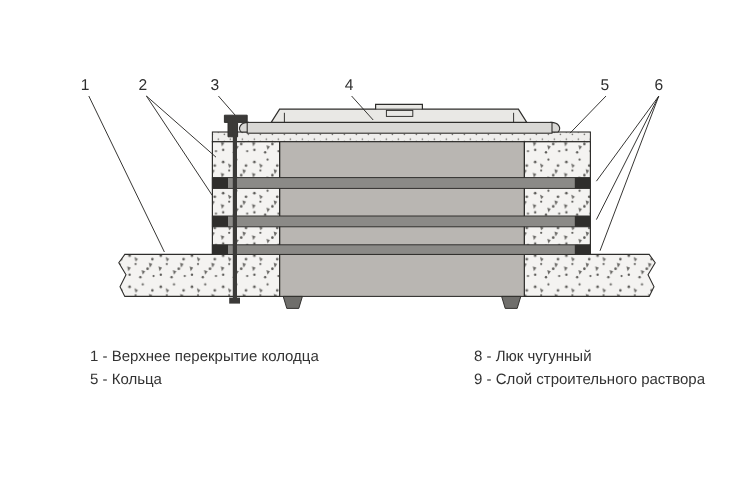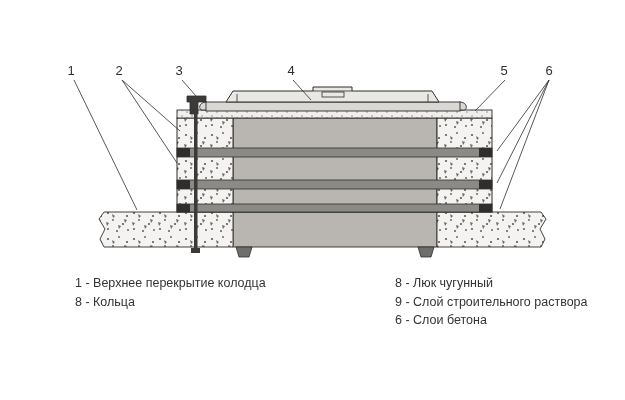--- a/index.html
+++ b/index.html
@@ -1,20 +1,20 @@
 <!DOCTYPE html>
 <html><head>
 <meta charset="utf-8">
 <style>
   html,body{margin:0;padding:0;background:#fff;}
   .page{position:relative;width:625px;height:400px;background:#ffffff;overflow:hidden;
         font-family:"Liberation Sans", sans-serif;}
   .drawing{position:absolute;left:0;top:0;}
   svg text{font-family:"Liberation Sans", sans-serif;font-size:13px;fill:#2f2f2f;}
-  .legend{position:absolute;top:274px;left:0;width:532px;height:70px;}
+  .legend{position:absolute;top:288px;left:0;width:532px;height:70px;}
   .legend-col{position:absolute;top:0;}
   .legend-col.left{left:75px;}
   .legend-col.right{left:395px;}
   .legend-item{font-size:12.5px;color:#333;line-height:18.5px;white-space:nowrap;}
 </style>
 </head>
 <body>
 
 <div class="page">
 
@@ -111,22 +111,21 @@
       <text x="179" y="75" text-anchor="middle">3</text>
       <text x="291" y="75" text-anchor="middle">4</text>
       <text x="504" y="75" text-anchor="middle">5</text>
       <text x="549" y="75" text-anchor="middle">6</text>
     </g>
   </svg>
 
   <div class="legend">
     <div class="legend-col left">
       <div class="legend-item">1 - Верхнее перекрытие колодца</div>
-      <div class="legend-item">8 - Кольца</div>
+      <div class="legend-item">5 - Кольца</div>
     </div>
     <div class="legend-col right">
       <div class="legend-item">8 - Люк чугунный</div>
       <div class="legend-item">9 - Слой строительного раствора</div>
-      <div class="legend-item">6 - Слои бетона</div>
     </div>
   </div>
 
 </div>
 
 </body></html>

